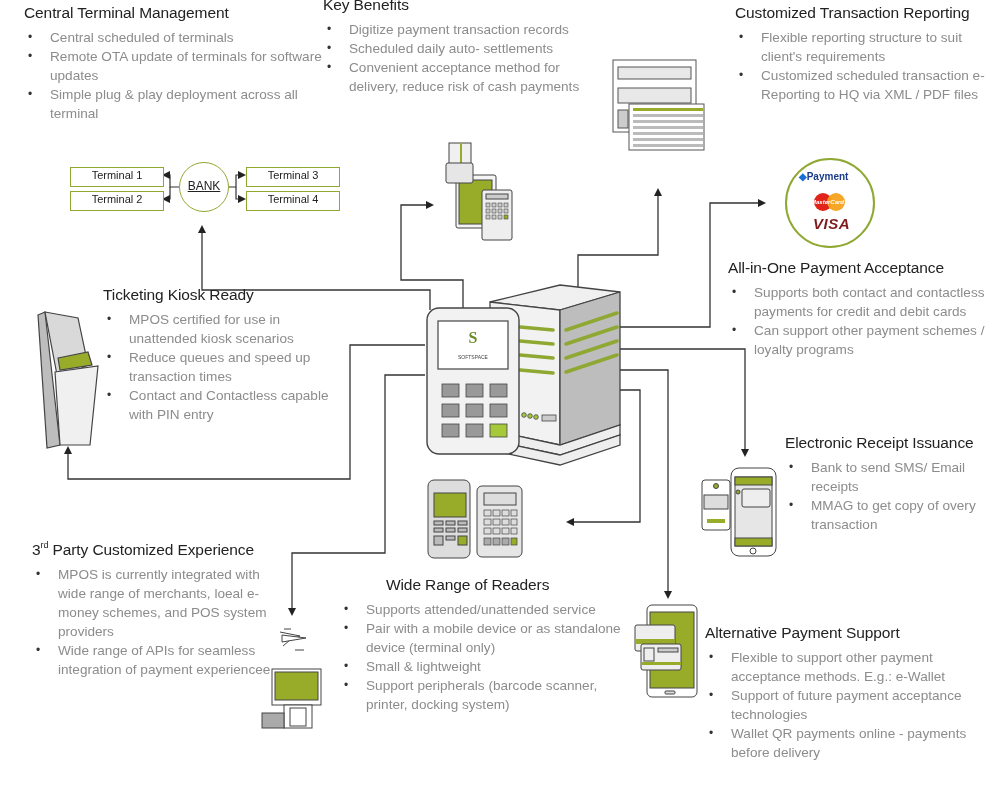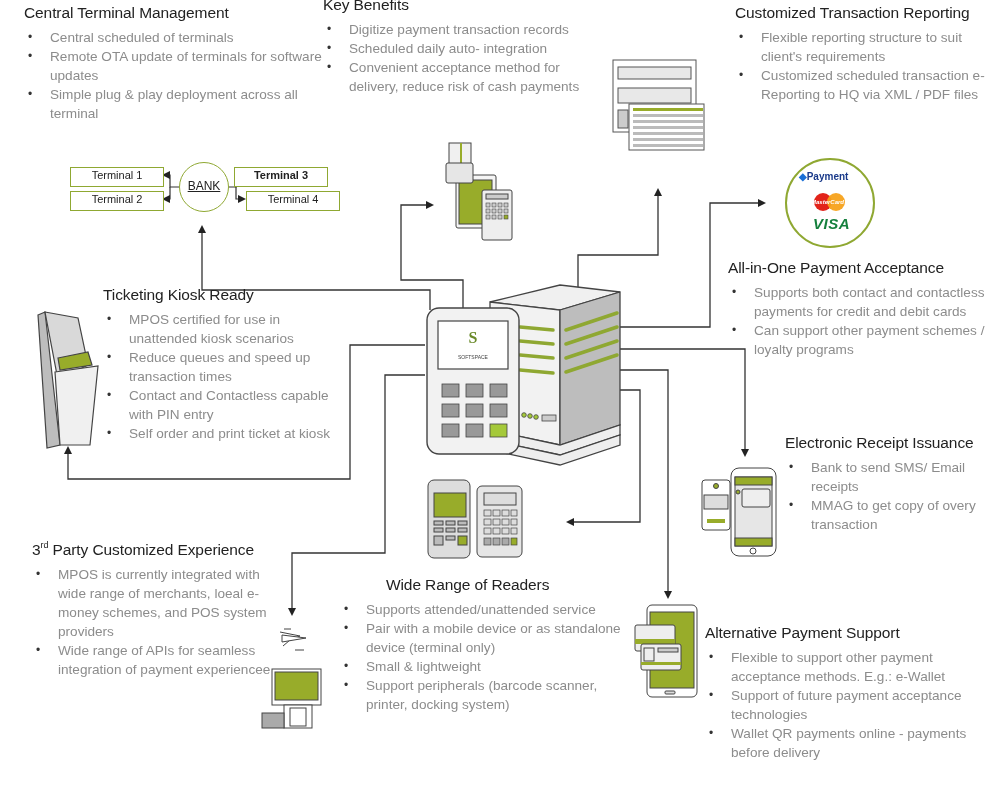--- a/index.html
+++ b/index.html
@@ -10,21 +10,21 @@
   .title sup { font-size: 9px; vertical-align: top; position: relative; top: -1px; }
   ul.bullets { list-style: none; margin-top: 6px; }
   ul.bullets li { position: relative; padding-left: 26px; font-size: 13.6px; line-height: 19px; color: #8c8c8c; }
   ul.bullets li::before { content: "•"; position: absolute; left: 4px; top: 0; color: #333; font-size: 12px; }
   svg.overlay { position: absolute; left: 0; top: 0; }
   .term-box { position: absolute; width: 94px; height: 20px; border: 1.5px solid #8fa832; font-size: 11px; text-align: center; line-height: 14px; color: #222; background: #fff; }
   .bank-circle { position: absolute; width: 50px; height: 50px; border: 1.5px solid #8fa832; border-radius: 50%; font-size: 12px; text-align: center; line-height: 47px; color: #222; background: #fff; }
   .cards-circle { position: absolute; left: 785px; top: 158px; width: 90px; height: 90px; border: 2.5px solid #8fa832; border-radius: 50%; background: #fff; }
   .mydebit { position: absolute; left: 12px; top: 11px; font-size: 10px; font-weight: bold; color: #1a3a8a; white-space: nowrap; }
   .mydebit .ic { color: #1a6fd6; }
-  .visa { position: absolute; left: 26px; top: 55px; font-size: 15px; font-weight: bold; font-style: italic; color: #15803d; letter-spacing: 0.5px; }
+  .visa { position: absolute; left: 26px; top: 55px; font-size: 15px; font-weight: bold; font-style: italic; color: #7f1d1d; letter-spacing: 0.5px; }
   .mc-label { position: absolute; left: 24px; top: 39px; font-size: 6px; font-style: italic; color: #fff; font-weight: bold; }
 </style>
 </head>
 <body>
 
 <svg class="overlay" width="1000" height="800" viewBox="0 0 1000 800">
   <defs>
     <marker id="arr" markerWidth="8" markerHeight="8" refX="6" refY="4" orient="auto" markerUnits="userSpaceOnUse">
       <path d="M0,0 L8,4 L0,8 z" fill="#222"></path>
     </marker>
@@ -207,21 +207,21 @@
     <rect x="272" y="669" width="49" height="36" fill="#fff"></rect>
     <rect x="275" y="672" width="43" height="28" fill="#98ac2a"></rect>
     <rect x="284" y="705" width="28" height="23" fill="#fff"></rect>
     <rect x="290" y="708" width="16" height="18" fill="#fff"></rect>
     <rect x="262" y="713" width="22" height="15" fill="#aaa"></rect>
   </g>
 </svg>
 
 <div class="term-box" style="left:70px; top:167px;">Terminal 1</div>
 <div class="term-box" style="left:70px; top:191px;">Terminal 2</div>
-<div class="term-box" style="left:234px; top:167px;font-weight:bold;">Terminal 3</div>
+<div class="term-box" style="left:246px; top:167px;">Terminal 3</div>
 <div class="term-box" style="left:246px; top:191px;">Terminal 4</div>
 <div class="bank-circle" style="left:179px; top:162px;text-decoration:underline;">BANK</div>
 
 <div class="cards-circle">
   <div class="mydebit"><span class="ic">◆</span><span>Payment</span></div>
   <svg width="90" height="90" style="position:absolute;left:-2px;top:-2px;">
     <circle cx="38" cy="44" r="9" fill="#e2231a"></circle>
     <circle cx="51" cy="44" r="9" fill="#f7a21b" opacity="0.95"></circle>
   </svg>
   <div class="mc-label">MasterCard</div>
@@ -234,21 +234,21 @@
     <li>Central scheduled of terminals</li>
     <li>Remote OTA update of terminals for software updates</li>
     <li>Simple plug &amp; play deployment across all terminal</li>
   </ul>
 </div>
 
 <div class="section" style="left:323px; top:-4px; width:290px;">
   <div class="title">Key Benefits</div>
   <ul class="bullets">
     <li>Digitize payment transaction records</li>
-    <li>Scheduled daily auto- integration</li>
+    <li>Scheduled daily auto- settlements</li>
     <li>Convenient acceptance method for delivery, reduce risk of cash payments</li>
   </ul>
 </div>
 
 <div class="section" style="left:735px; top:4px; width:265px;">
   <div class="title">Customized Transaction Reporting</div>
   <ul class="bullets">
     <li>Flexible reporting structure to suit client's requirements</li>
     <li>Customized scheduled transaction e-Reporting to HQ via XML / PDF files</li>
   </ul>
@@ -261,21 +261,20 @@
     <li>Can support other payment schemes / loyalty programs</li>
   </ul>
 </div>
 
 <div class="section" style="left:103px; top:286px; width:245px;">
   <div class="title">Ticketing Kiosk Ready</div>
   <ul class="bullets" style="margin-left:0;">
     <li>MPOS certified for use in unattended kiosk scenarios</li>
     <li>Reduce queues and speed up transaction times</li>
     <li>Contact and Contactless capable with PIN entry</li>
-    <li>Self order and print ticket at kiosk</li>
   </ul>
 </div>
 
 <div class="section" style="left:785px; top:434px; width:210px;">
   <div class="title">Electronic Receipt Issuance</div>
   <ul class="bullets">
     <li>Bank to send SMS/ Email receipts</li>
     <li>MMAG to get copy of overy transaction</li>
   </ul>
 </div>

